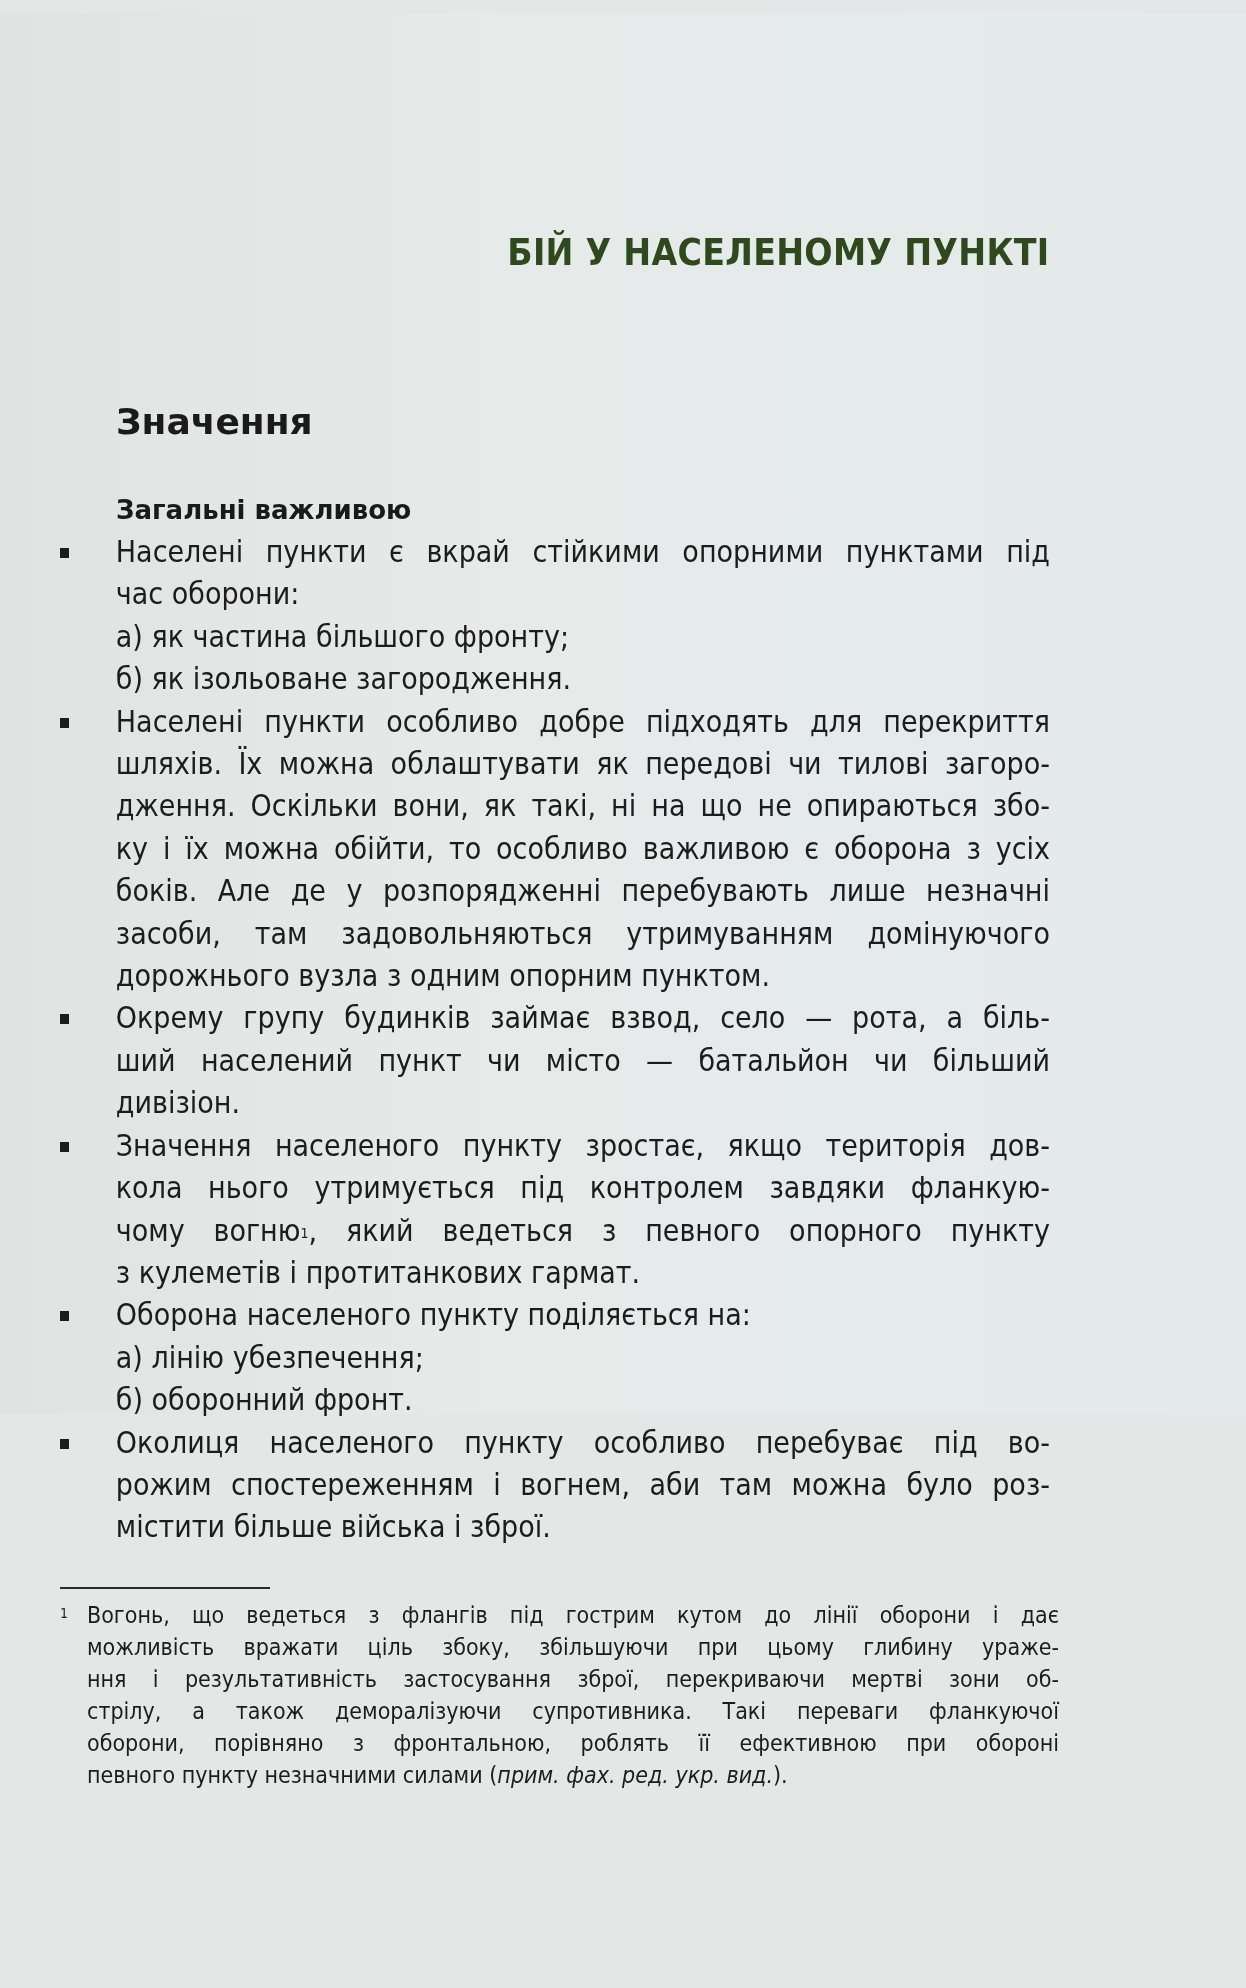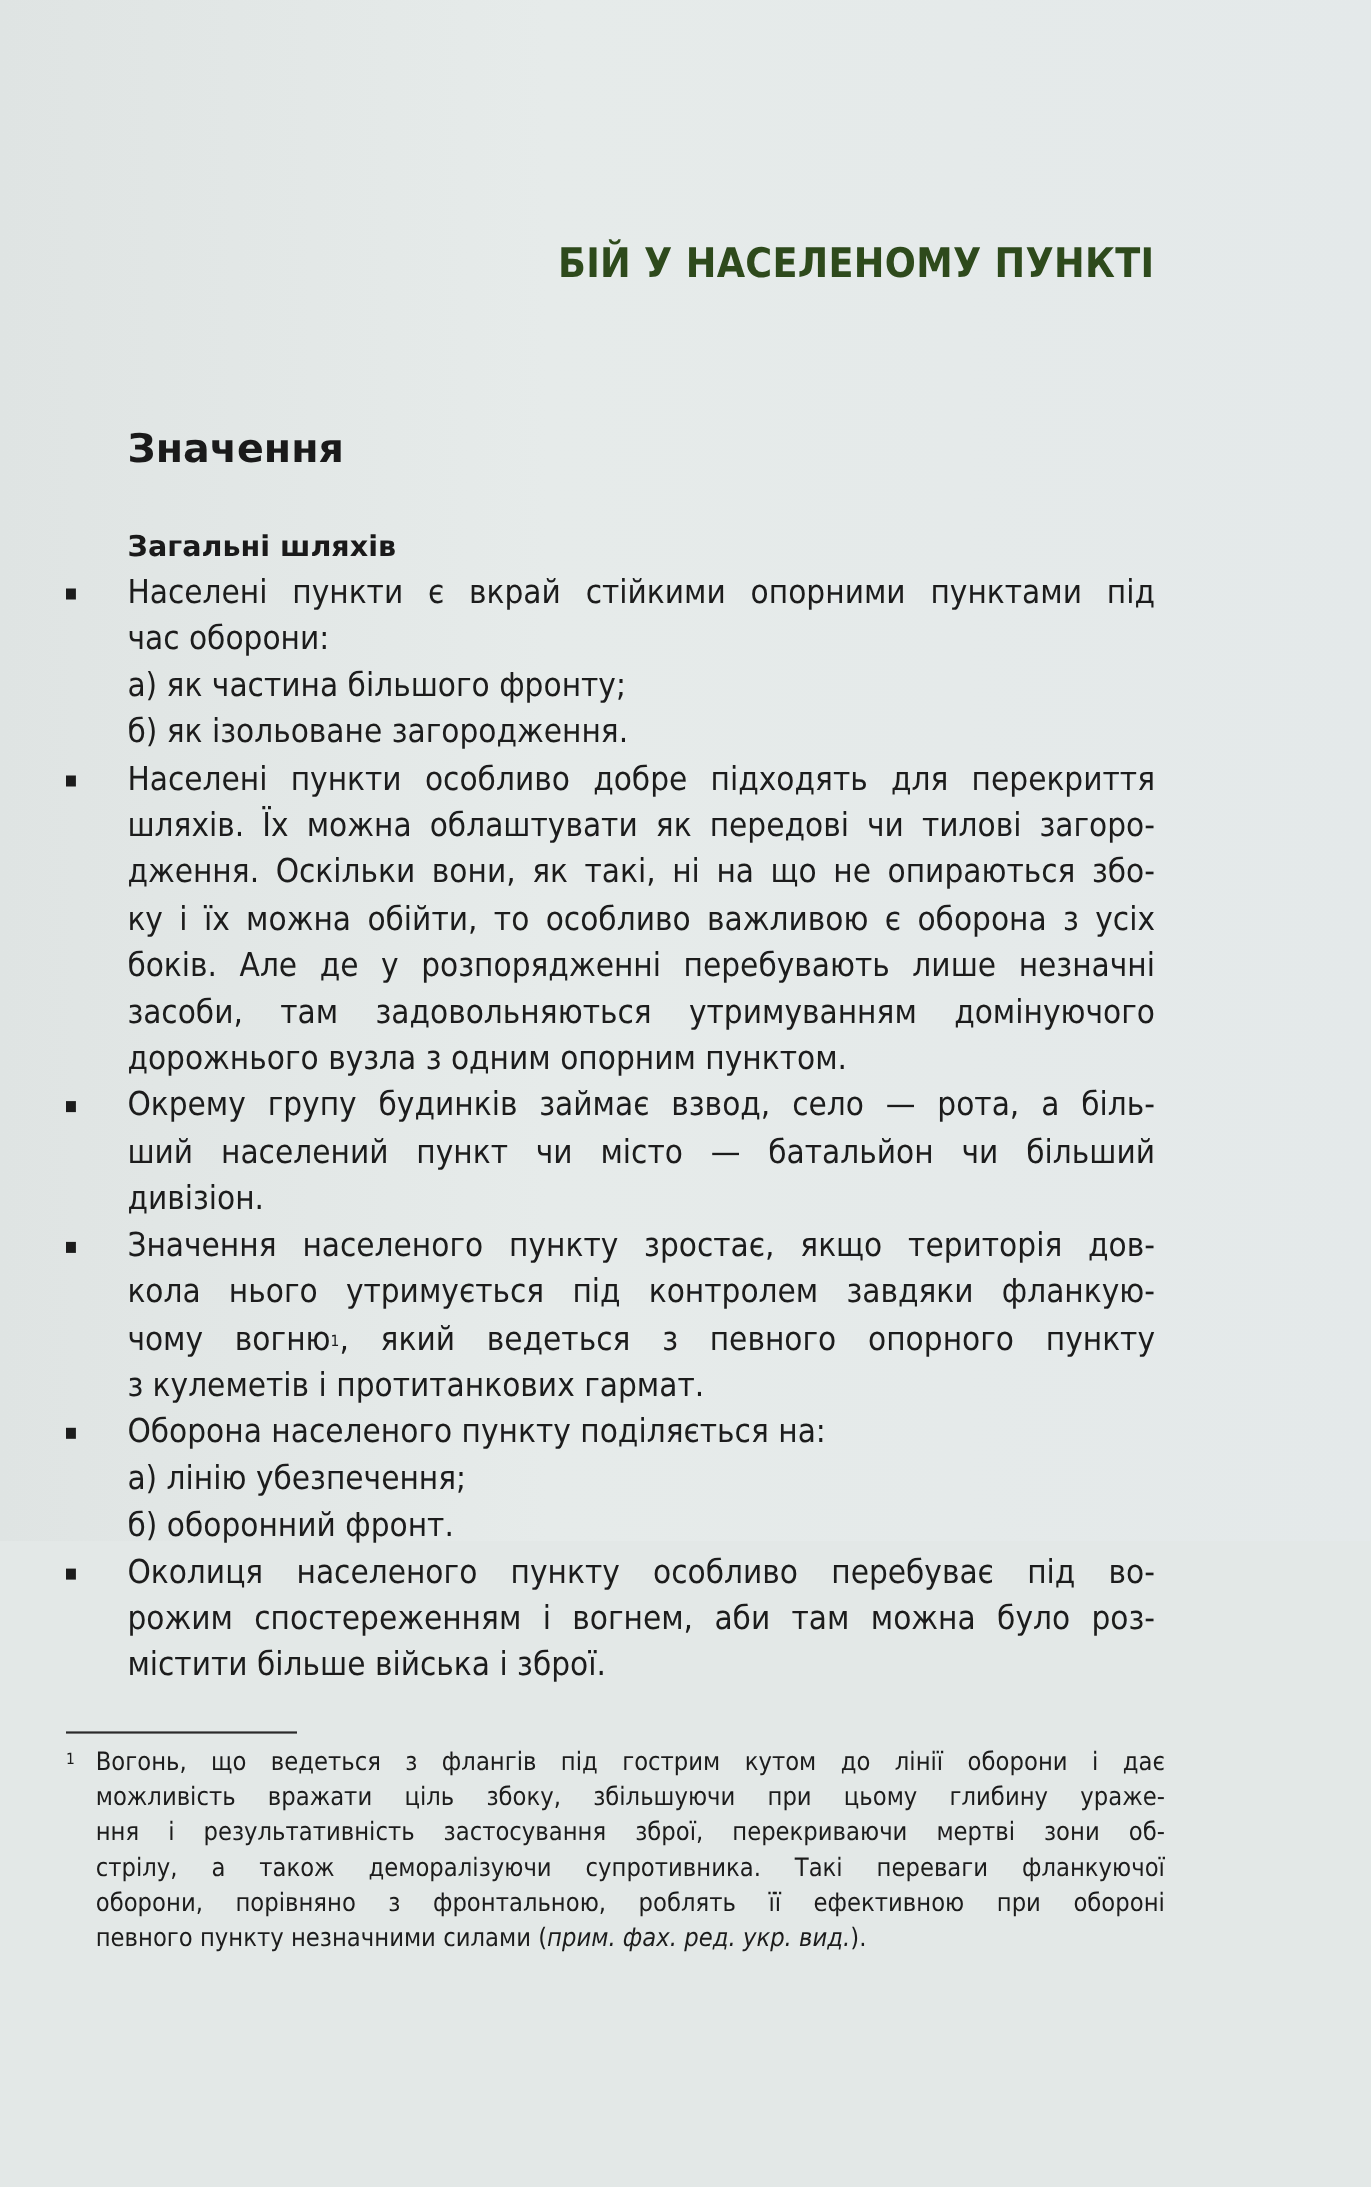--- a/index.html
+++ b/index.html
@@ -5,21 +5,21 @@
   html, body { margin: 0; padding: 0; }
   body {
     width: 1246px; height: 1988px;
     background: #e3e8e7;
     font-family: "DejaVu Sans", sans-serif;
     color: #1c1c1c;
     position: relative;
     overflow: hidden;
   }
   .page {
-    position: absolute; left: 0; top: 0; width: 1246px; height: 1401px;
+    position: absolute; left: 0; top: 13px; width: 1246px; height: 1401px;
     background: linear-gradient(90deg, #dfe4e3 0%, #e6ebea 40%, #e4e9ea 100%);
   }
   .chapter-title {
     position: absolute; right: 196px; top: 218px;
     font-size: 37px; font-weight: bold; color: #2e4a1c;
     letter-spacing: 0.3px; white-space: nowrap;
     transform: scaleX(0.9); transform-origin: right center;
   }
   .section-title {
     position: absolute; left: 116px; top: 388px;
@@ -58,21 +58,21 @@
   .fn-text .line.last { text-align-last: left; }
   em { font-style: italic; }
 </style>
 </head>
 <body>
 
 <div class="page">
 
   <div class="chapter-title">БІЙ У НАСЕЛЕНОМУ ПУНКТІ</div>
   <div class="section-title">Значення</div>
-  <div class="subheading">Загальні шляхів</div>
+  <div class="subheading">Загальні важливою</div>
 
   <div class="body">
 
     <div class="item">
       <span class="bullet"></span>
       <span class="line justify">Населені пункти є вкрай стійкими опорними пунктами під</span>
       <span class="line">час оборони:</span>
       <span class="subitem">а)  як частина більшого фронту;</span>
       <span class="subitem">б)  як ізольоване загородження.</span>
     </div>

